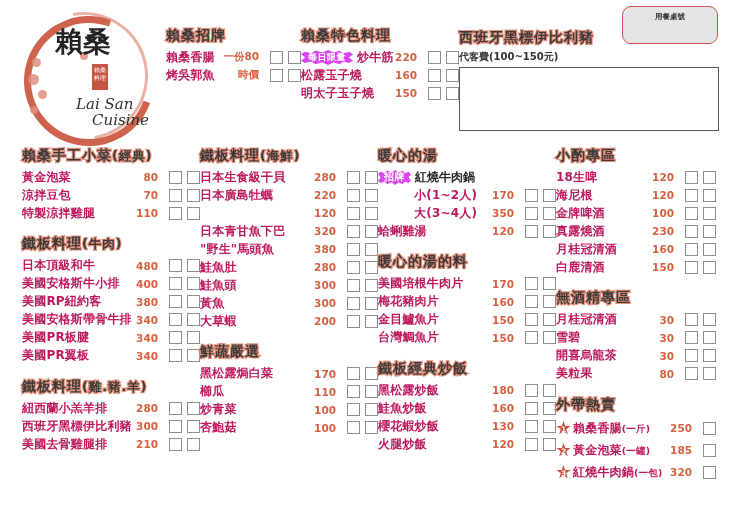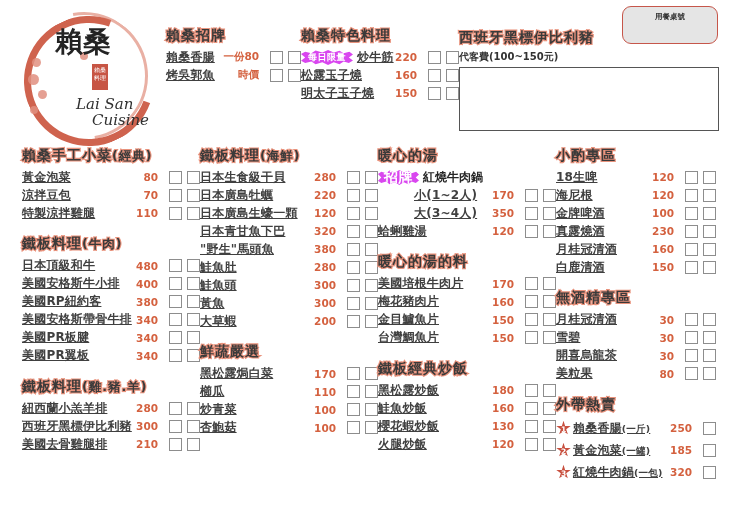--- a/index.html
+++ b/index.html
@@ -26,23 +26,22 @@
   }
   .sec-head .sub{font-size:12.5px;}
 
   
   .items{display:block;}
   .row{
     display:flex;align-items:center;
     height:18px;white-space:nowrap;
   }
   .nm{
-    font-size:12px;font-weight:bold;color:#404040;
+    font-size:12px;font-weight:bold;color:#be185d;
     letter-spacing:0.2px;
-    text-decoration:underline;
   }
   .nm .tiny{font-size:9.5px;font-weight:bold;}
   .pr{
     font-size:10.5px;color:#d4613f;font-weight:bold;
     text-align:right;margin-left:auto;
   }
   .bx{
     width:11px;height:11px;border:1px solid #8d8d8d;
     margin-left:5px;flex:0 0 auto;background:#fff;
   }
@@ -116,21 +115,21 @@
   .table-no span{font-size:7.5px;color:#333;display:block;padding-top:5px;font-weight:bold;}
 
   
   .burst{
     display:inline-block;position:relative;
     background:#d946ef;color:#fff;font-size:9px;font-weight:bold;
     padding:2px 7px;margin-right:4px;letter-spacing:0.5px;
     clip-path:polygon(0% 28%,8% 12%,20% 22%,28% 4%,41% 18%,52% 0%,63% 18%,74% 5%,82% 22%,93% 12%,100% 30%,92% 50%,100% 70%,92% 88%,82% 78%,74% 95%,63% 82%,52% 100%,41% 82%,28% 96%,20% 78%,8% 88%,0% 72%,8% 50%);
     vertical-align:middle;line-height:11px;
   }
-  .burst.sm{font-size:14px;padding:2px 6px;}
+  .burst.sm{font-size:10px;padding:2px 6px;font-family:Liberation Mono, monospace;}
 
   
   .row.indent{padding-left:36px;}
   .soup-title{font-size:12px;font-weight:bold;color:#262626;}
 
   
   .star{
     display:inline-flex;align-items:center;justify-content:center;
     width:15px;height:15px;background:#c8503f;color:#fff;
     font-size:7.5px;font-weight:bold;flex:0 0 auto;margin-right:2px;
@@ -363,21 +362,20 @@
             </div>
           <div class="row">
               <span class="nm">日本廣島牡蠣</span>
               <span class="pr">220</span>
               <span class="boxes">
                 <span class="bx"></span>
                 <span class="bx"></span>
               </span>
             </div>
           <div class="row">
-              <span class="nm">日本廣島生蠔一顆</span>
               <span class="pr">120</span>
               <span class="boxes">
                 <span class="bx"></span>
                 <span class="bx"></span>
               </span>
             </div>
           <div class="row">
               <span class="nm">日本青甘魚下巴</span>
               <span class="pr">320</span>
               <span class="boxes">

